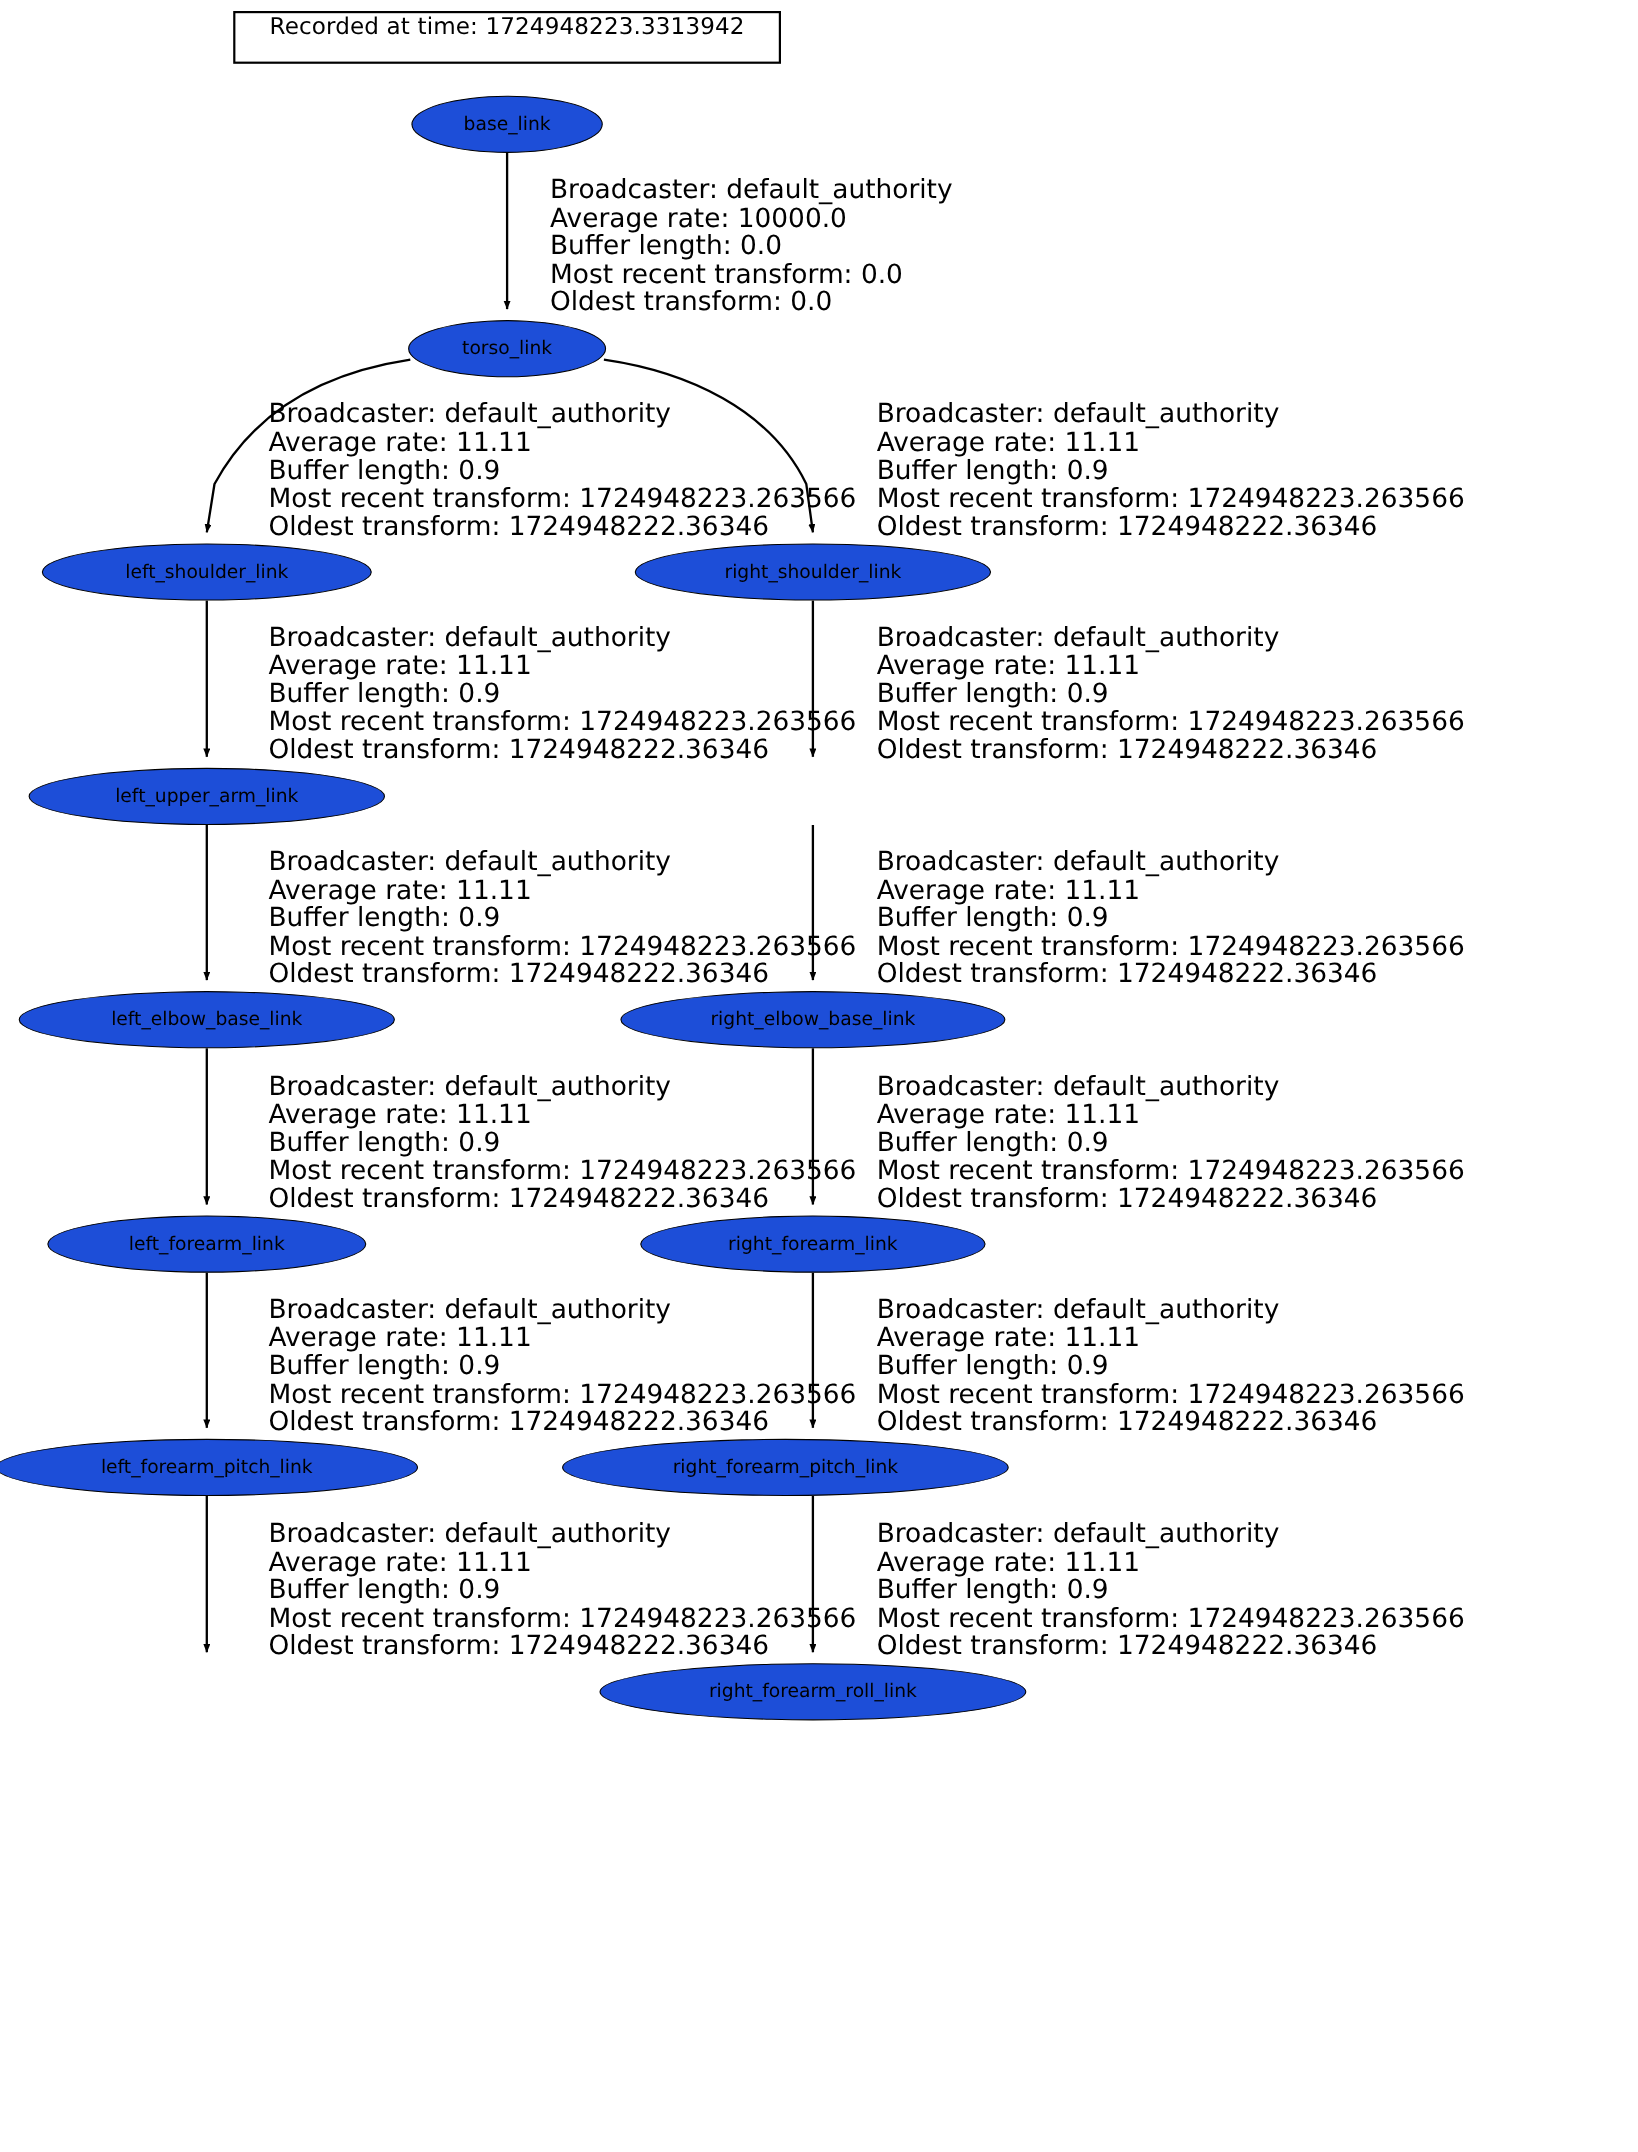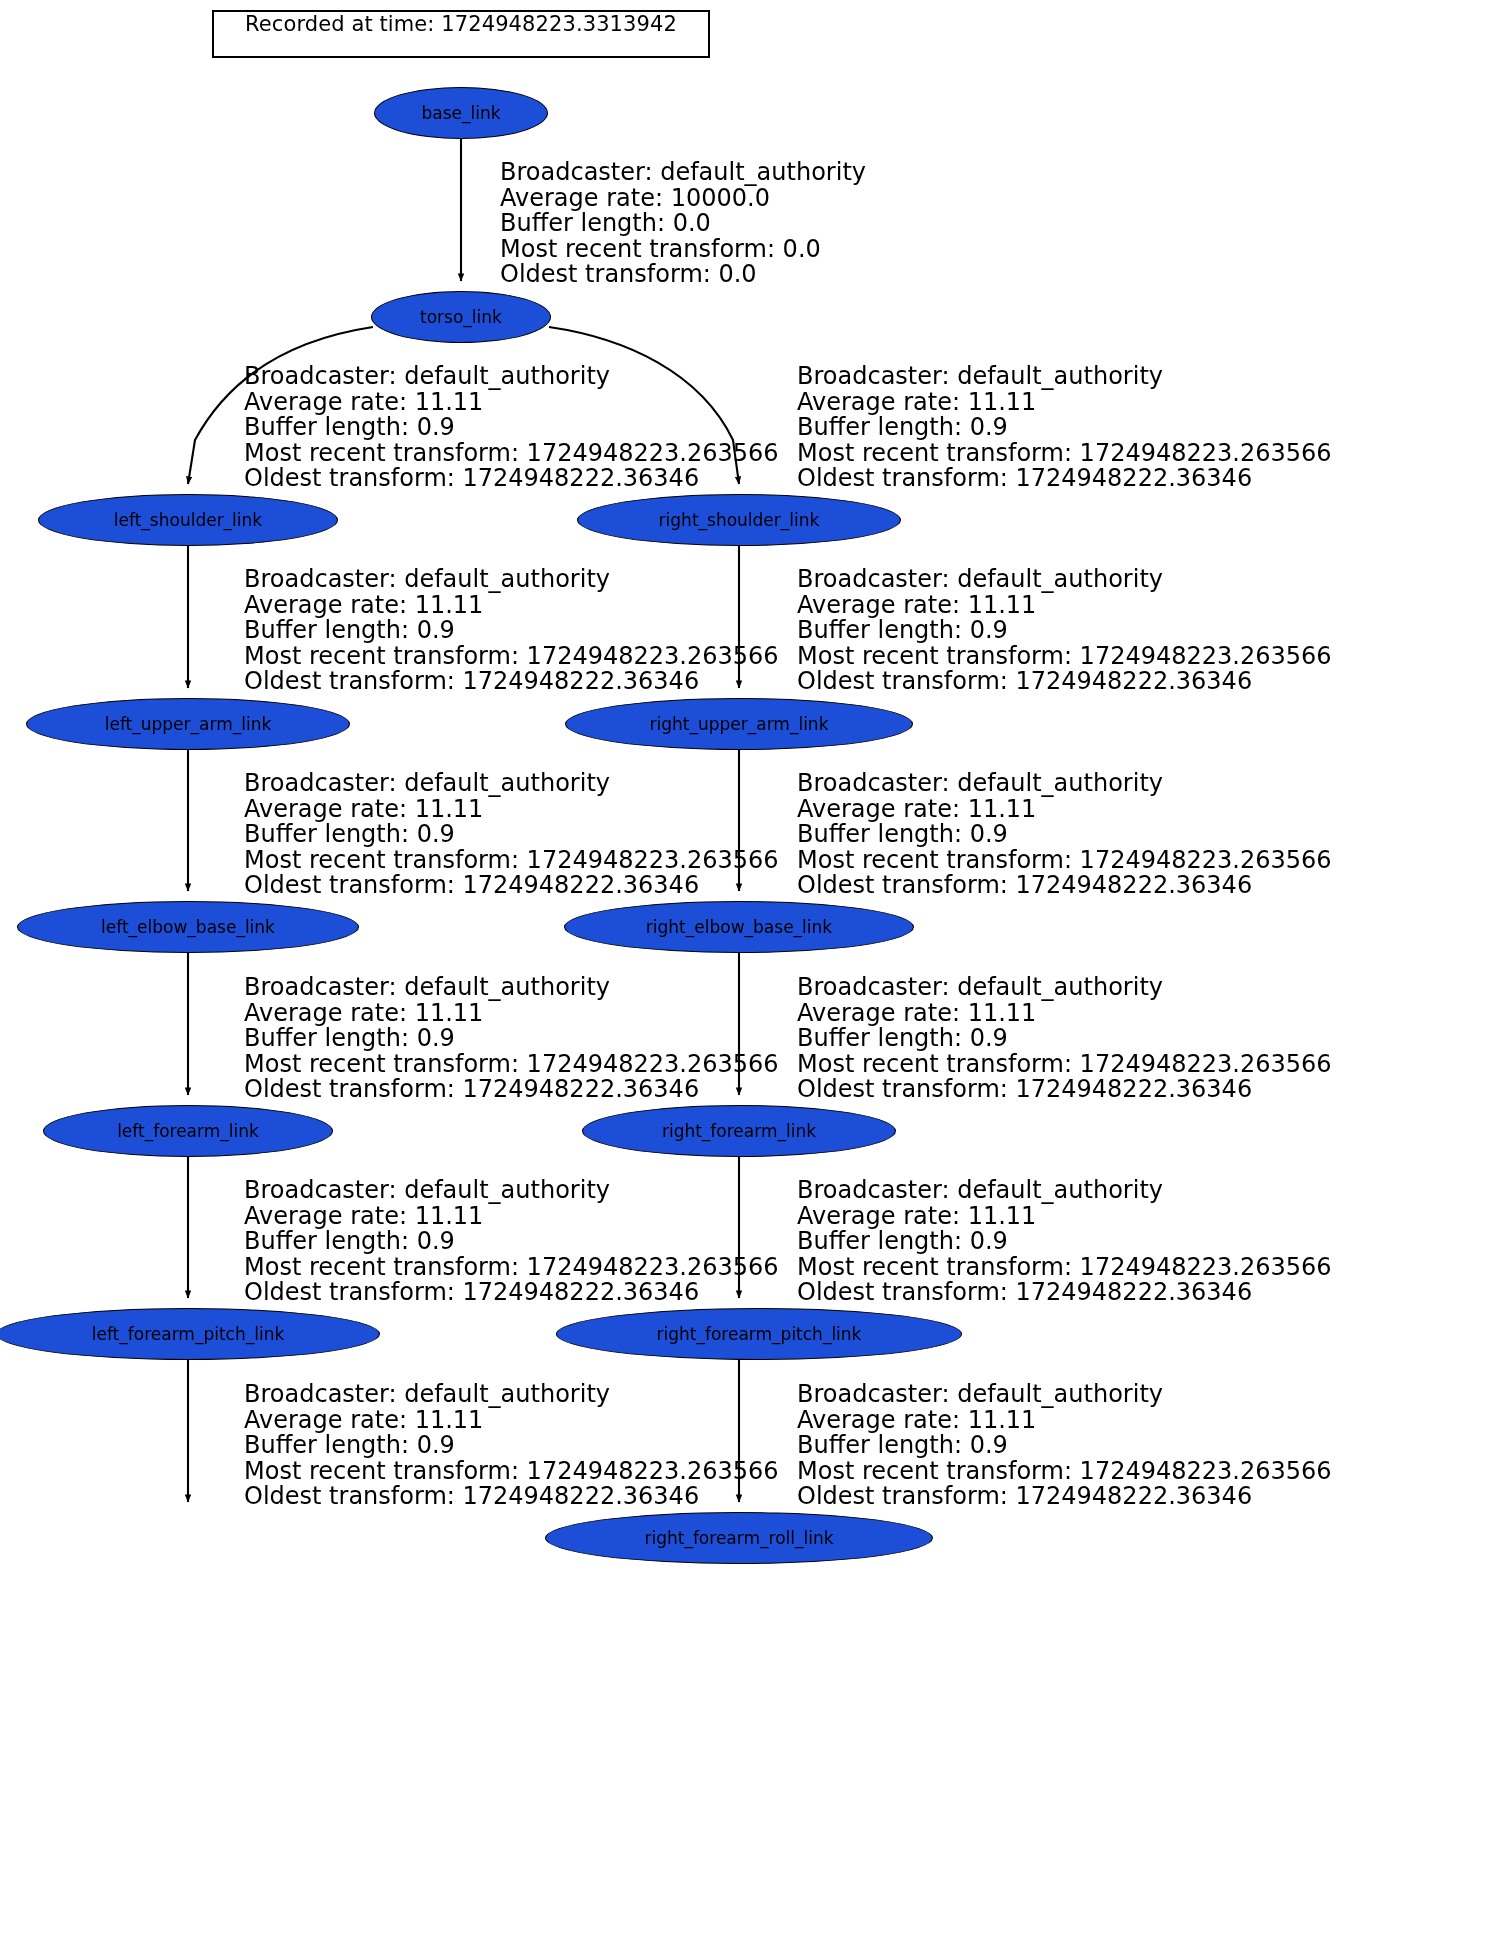--- a/index.html
+++ b/index.html
@@ -87,39 +87,36 @@
   </div>
   <div class="node" style="left: 38px; top: 494px; width: 300px; height: 52px;">
     <span>left_shoulder_link</span>
   </div>
   <div class="node" style="left: 577px; top: 494px; width: 324px; height: 52px;">
     <span>right_shoulder_link</span>
   </div>
   <div class="node" style="left: 26px; top: 698px; width: 324px; height: 52px;">
     <span>left_upper_arm_link</span>
   </div>
-  <div class="node" style="left: 565px; top: 698px; width: 348px; height: 52px;">
-    <span>right_upper_arm_link</span>
-  </div>
   <div class="node" style="left: 17px; top: 901px; width: 342px; height: 52px;">
     <span>left_elbow_base_link</span>
   </div>
   <div class="node" style="left: 564px; top: 901px; width: 350px; height: 52px;">
     <span>right_elbow_base_link</span>
   </div>
   <div class="node" style="left: 43px; top: 1105px; width: 290px; height: 52px;">
     <span>left_forearm_link</span>
   </div>
   <div class="node" style="left: 582px; top: 1105px; width: 314px; height: 52px;">
     <span>right_forearm_link</span>
   </div>
   <div class="node" style="left: -4px; top: 1308px; width: 384px; height: 52px;">
     <span>left_forearm_pitch_link</span>
   </div>
-  <div class="node" style="left: 556px; top: 1308px; width: 406px; height: 52px;">
+  <div class="node" style="left: 511px; top: 1308px; width: 406px; height: 52px;">
     <span>right_forearm_pitch_link</span>
   </div>
   <div class="node" style="left: 545px; top: 1512px; width: 388px; height: 52px;">
     <span>right_forearm_roll_link</span>
   </div>
 
   <div class="edge-label" style="left: 500px; top: 160px;">
     <div>Broadcaster: default_authority</div>
     <div>Average rate: 10000.0</div>
     <div>Buffer length: 0.0</div>

